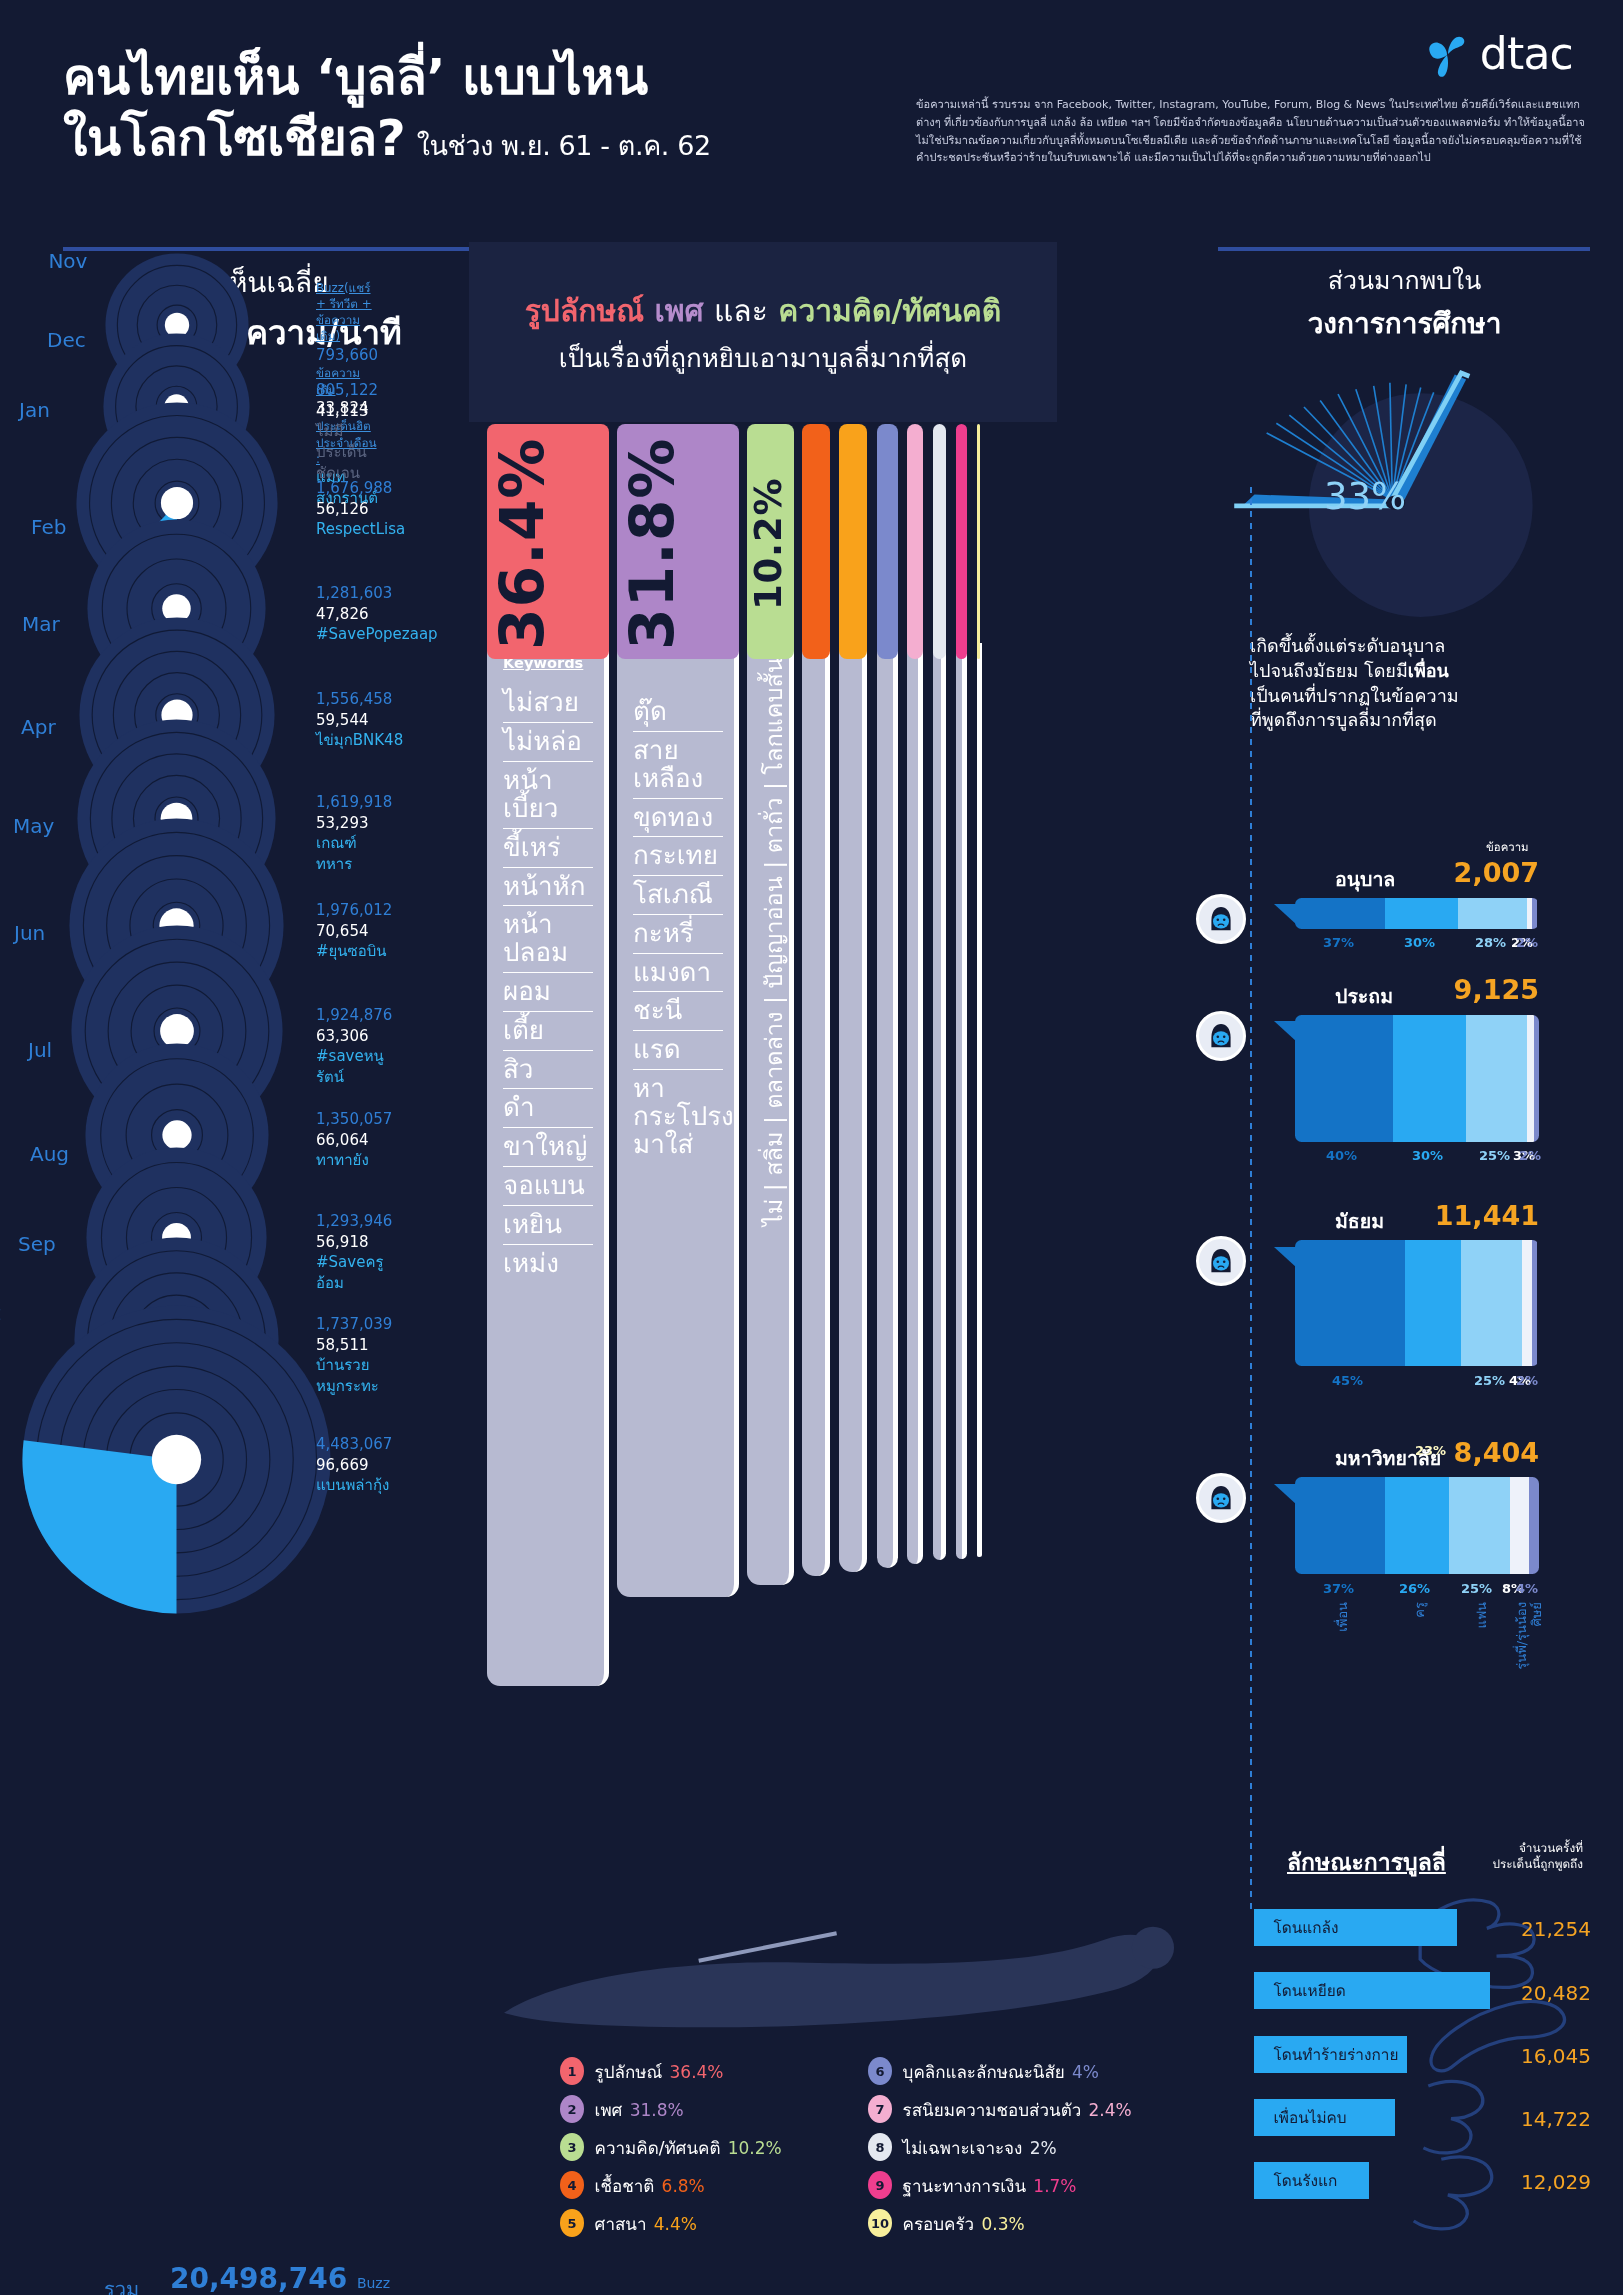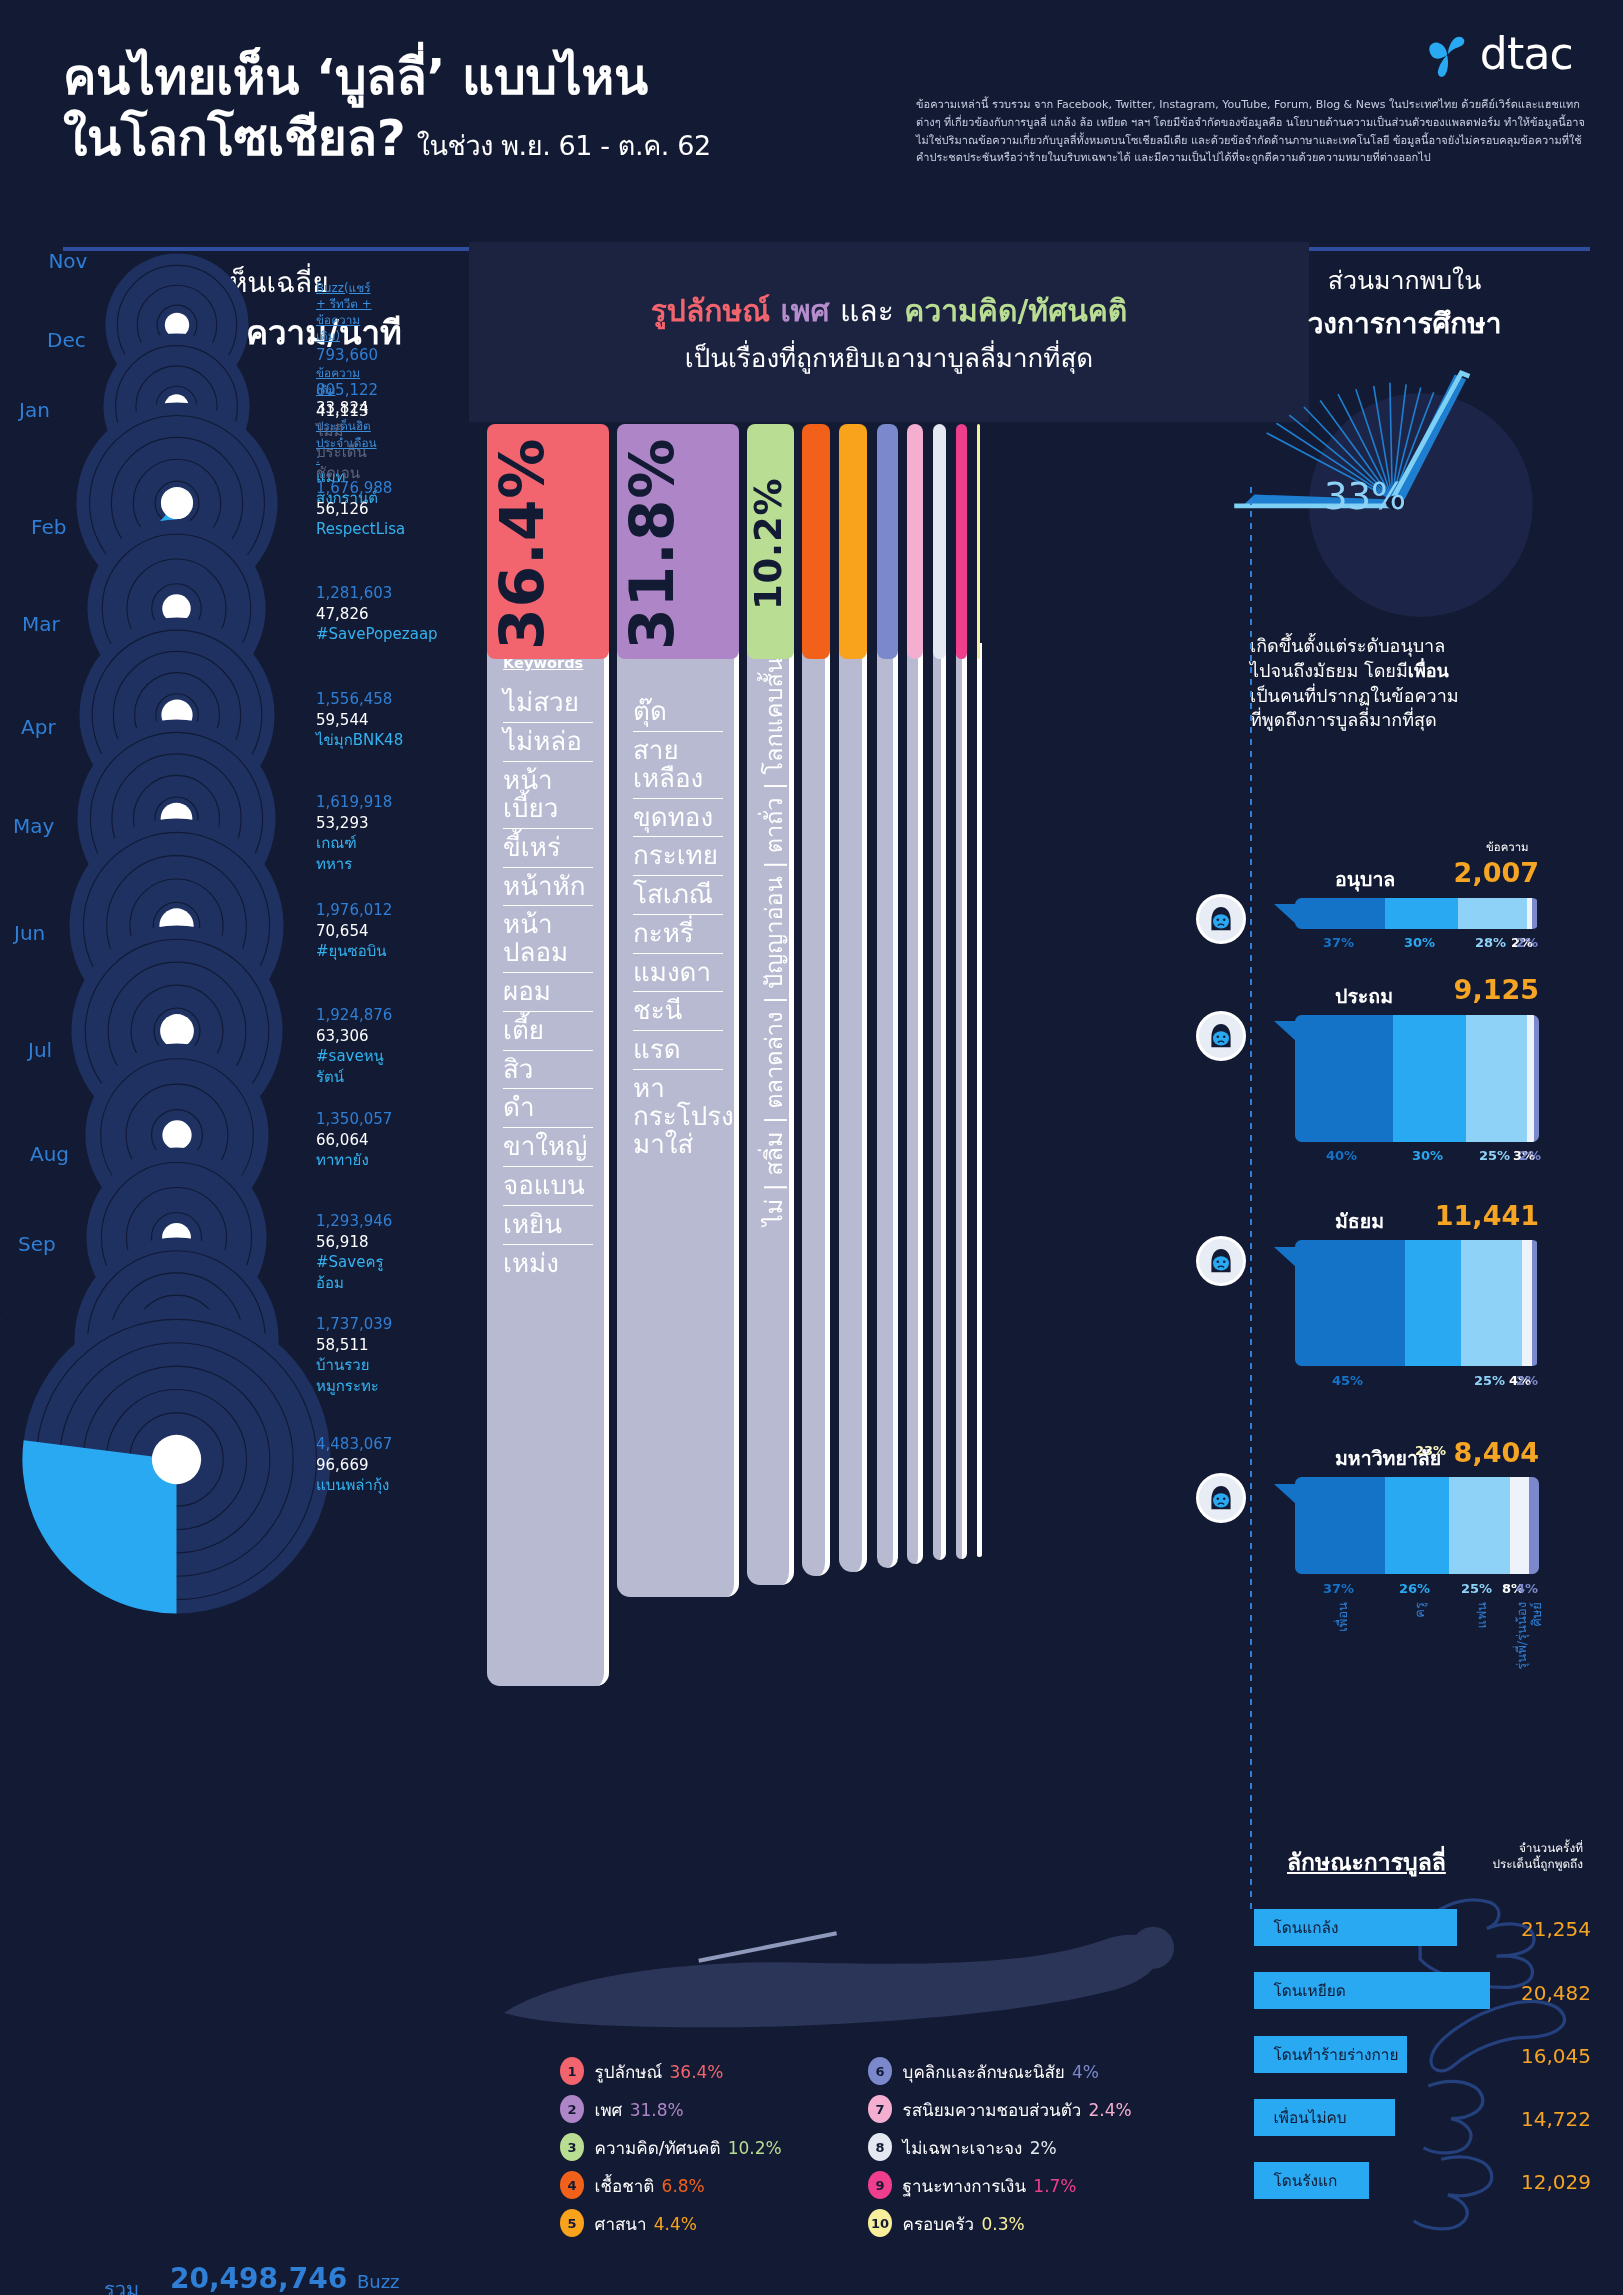--- a/index.html
+++ b/index.html
@@ -44,25 +44,25 @@
   .v-buzz { color: #2f7fd6; }
   .v-msg { color: #ffffff; }
   .v-topic { color: #33b2ef; }
   .v-topic.dim { color: #5a6480; }
   .ann { position: absolute; font-size: 11.8px; color: #3b8fdd; }
   .ann u { text-decoration: underline; }
 
   .total-box { position: absolute; left: 0; top: 1987px; width: 422px; }
   .total-label { position: absolute; left: 41px; top: 26px; font-size: 20px; color: #2f7fd6; text-decoration: underline; }
   .total-buzz { position: absolute; left: 107px; top: 14.6px; font-size: 28px; color: #2f7fd6; font-weight: 700; }
-  .total-buzz span { font-size: 18px; font-weight: 400; }
+  .total-buzz span { font-size: 14px; font-weight: 400; }
 
   
   .center-panel {
-    position: absolute; left: 469px; top: 242px; width: 840px; height: 180px;
+    position: absolute; left: 469px; top: 242px; width: 588px; height: 180px;
     background: #1b2341;
   }
   .center-h1 { text-align: center; margin-top: 45px; font-size: 30px; font-weight: 700; }
   .center-h1 .c1 { color: #f2656e; }
   .center-h1 .c2 { color: #b58ccc; }
   .center-h1 .cw { color: #ffffff; font-weight: 400; }
   .center-h1 .c3 { color: #b9dd92; }
   .center-h2 { text-align: center; margin-top: 3.2px; font-size: 26px; color: #ffffff; font-weight: 400; }
   .bar { position: absolute; border-radius: 8px; }
   .bar-pct {

